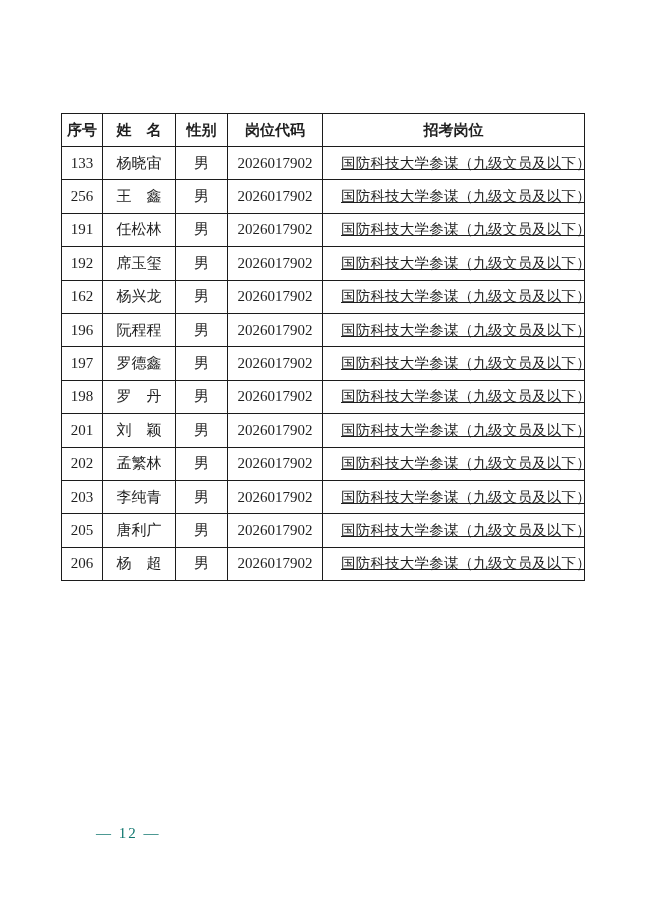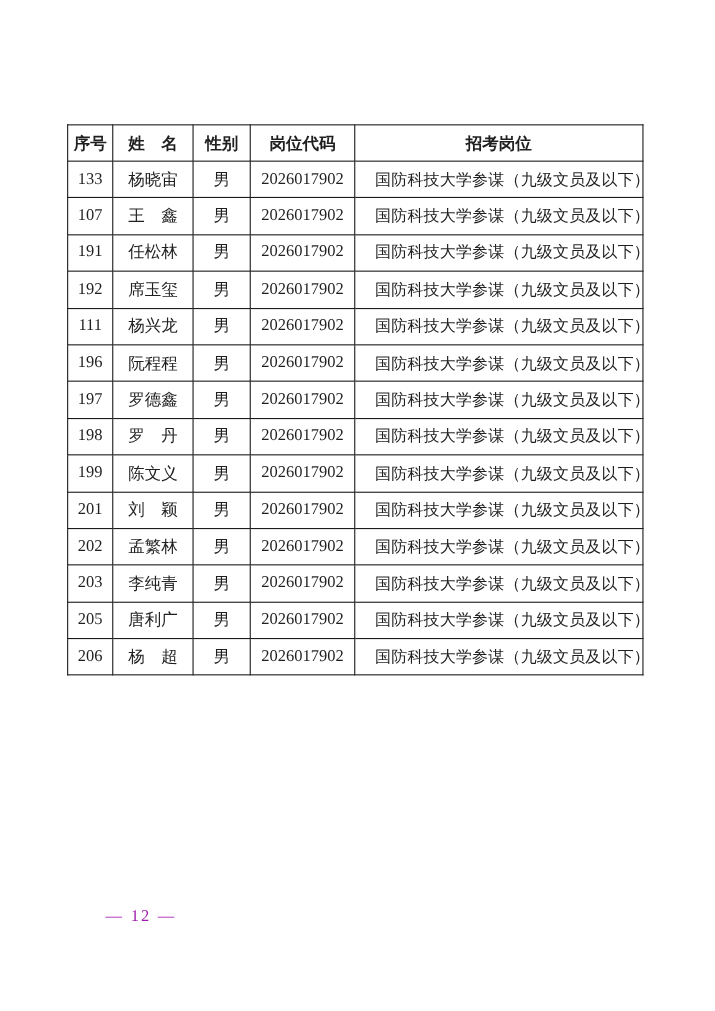--- a/index.html
+++ b/index.html
@@ -41,31 +41,32 @@
     font-size: 15px;
     height: 33.4px;
     text-align: center;
   }
   table.roster td.col-position {
     text-align: right;
     padding-left: 18px;
     padding-right: 2px;
     font-size: 14.5px;
     letter-spacing: 0.2px;
+    text-decoration: underline;
   }
   table.roster td.col-code,
   table.roster td.col-no {
     font-size: 15px;
   }
   .footer {
     position: absolute;
     left: 96px; top: 825px;
     font-family: "Liberation Serif", "DejaVu Serif", serif;
     font-size: 15px;
-    color: #a21caf;
+    color: #0f766e;
     letter-spacing: 2px;
   }
 </style>
 </head>
 <body>
 
 <div class="page">
 
   <table class="roster">
     <colgroup>
@@ -86,42 +87,42 @@
     </thead>
     <tbody id="roster-body">
         <tr>
           <td class="col-no">133</td>
           <td class="col-name">杨晓宙</td>
           <td class="col-gender">男</td>
           <td class="col-code">2026017902</td>
           <td class="col-position">国防科技大学参谋（九级文员及以下）</td>
         </tr>
         <tr>
-          <td class="col-no">107</td>
+          <td class="col-no">256</td>
           <td class="col-name">王　鑫</td>
           <td class="col-gender">男</td>
           <td class="col-code">2026017902</td>
           <td class="col-position">国防科技大学参谋（九级文员及以下）</td>
         </tr>
         <tr>
           <td class="col-no">191</td>
           <td class="col-name">任松林</td>
           <td class="col-gender">男</td>
           <td class="col-code">2026017902</td>
           <td class="col-position">国防科技大学参谋（九级文员及以下）</td>
         </tr>
         <tr>
           <td class="col-no">192</td>
           <td class="col-name">席玉玺</td>
           <td class="col-gender">男</td>
           <td class="col-code">2026017902</td>
           <td class="col-position">国防科技大学参谋（九级文员及以下）</td>
         </tr>
         <tr>
-          <td class="col-no">111</td>
+          <td class="col-no">162</td>
           <td class="col-name">杨兴龙</td>
           <td class="col-gender">男</td>
           <td class="col-code">2026017902</td>
           <td class="col-position">国防科技大学参谋（九级文员及以下）</td>
         </tr>
         <tr>
           <td class="col-no">196</td>
           <td class="col-name">阮程程</td>
           <td class="col-gender">男</td>
           <td class="col-code">2026017902</td>
@@ -130,27 +131,20 @@
         <tr>
           <td class="col-no">197</td>
           <td class="col-name">罗德鑫</td>
           <td class="col-gender">男</td>
           <td class="col-code">2026017902</td>
           <td class="col-position">国防科技大学参谋（九级文员及以下）</td>
         </tr>
         <tr>
           <td class="col-no">198</td>
           <td class="col-name">罗　丹</td>
-          <td class="col-gender">男</td>
-          <td class="col-code">2026017902</td>
-          <td class="col-position">国防科技大学参谋（九级文员及以下）</td>
-        </tr>
-        <tr>
-          <td class="col-no">199</td>
-          <td class="col-name">陈文义</td>
           <td class="col-gender">男</td>
           <td class="col-code">2026017902</td>
           <td class="col-position">国防科技大学参谋（九级文员及以下）</td>
         </tr>
         <tr>
           <td class="col-no">201</td>
           <td class="col-name">刘　颖</td>
           <td class="col-gender">男</td>
           <td class="col-code">2026017902</td>
           <td class="col-position">国防科技大学参谋（九级文员及以下）</td>

